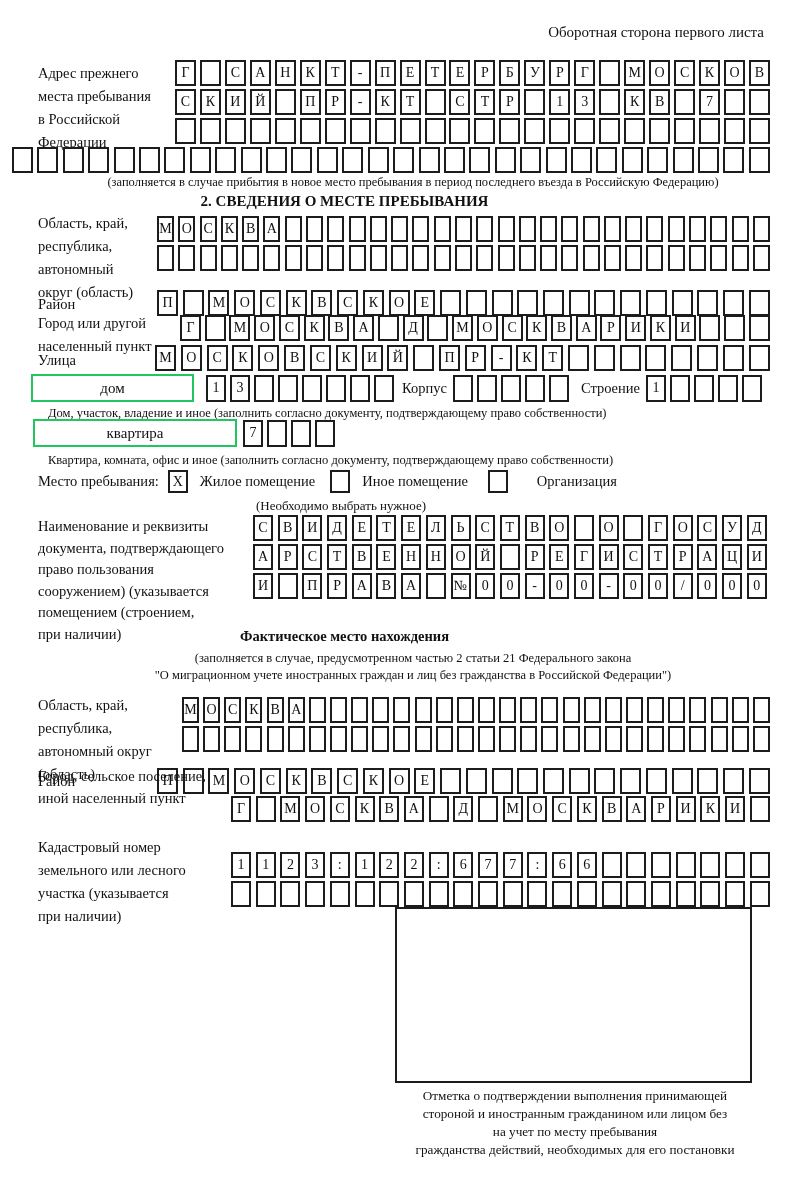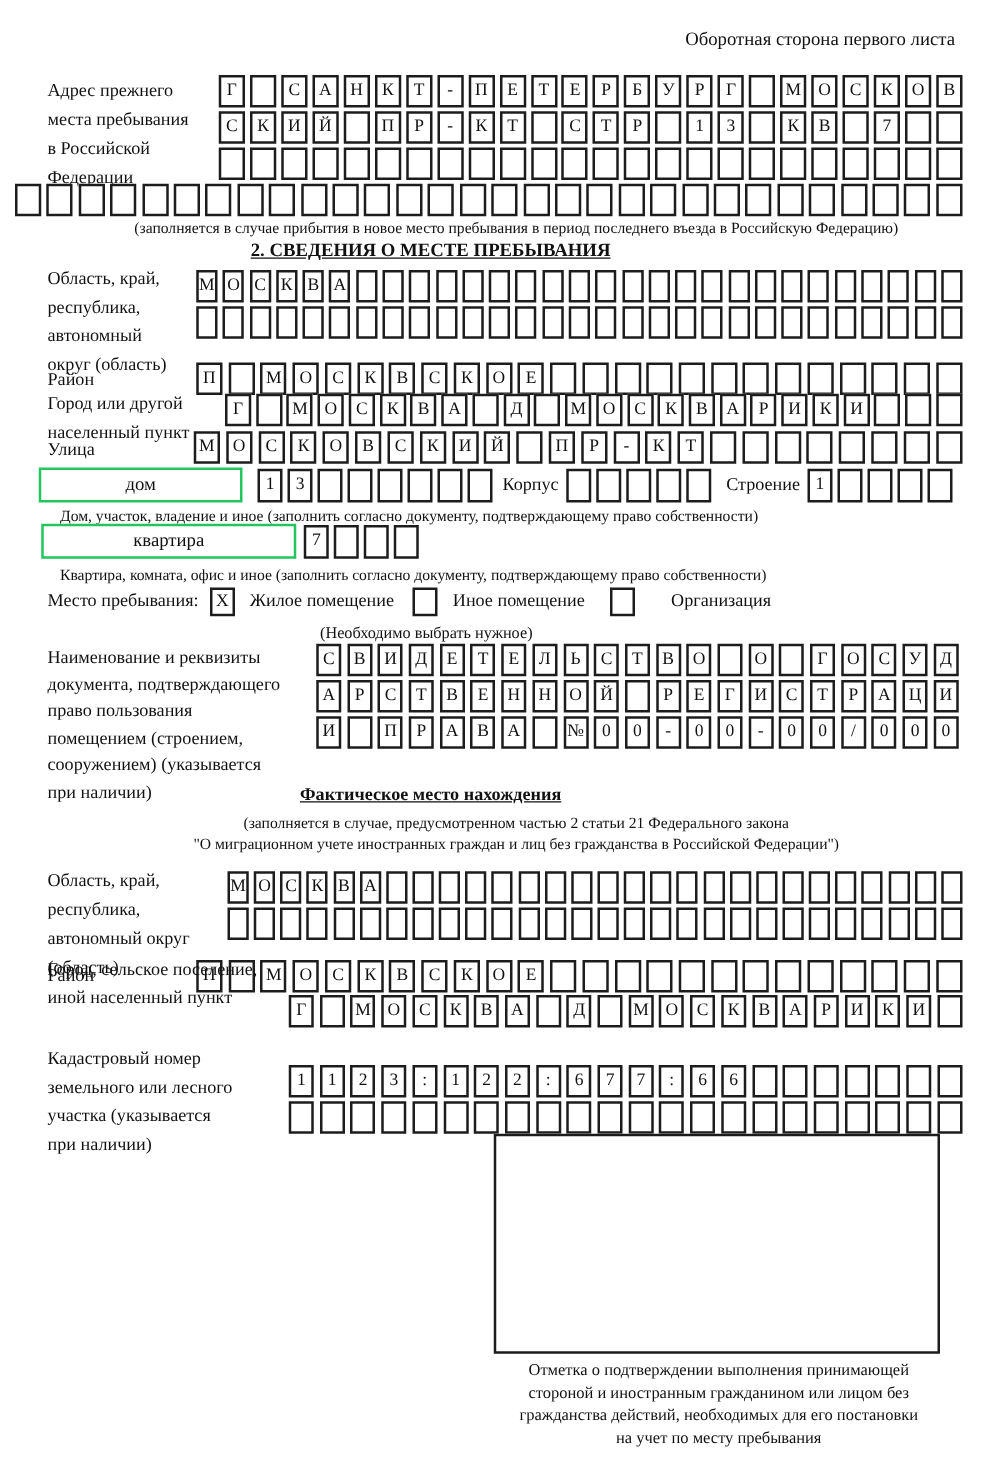--- a/index.html
+++ b/index.html
@@ -23,21 +23,21 @@
     border:2px solid #22c55e;height:28px;box-sizing:border-box;background:#fff;
     display:flex;align-items:center;justify-content:center;font-size:15px;
   }
   .mcell{
     width:20px;height:27px;border:2px solid #1c1c1c;box-sizing:border-box;background:#fff;
     display:flex;align-items:center;justify-content:center;font-size:14px;margin-right:4px;
   }
   .flabel{font-size:14.5px;white-space:nowrap;}
   .caption{position:absolute;font-size:12.5px;white-space:nowrap;padding-left:13px;}
   .caption.center{left:0;width:800px;text-align:center;}
-  .h-bold{position:absolute;left:0;width:689px;text-align:center;font-weight:bold;font-size:15px;text-decoration:underline;}
+  .h-bold{position:absolute;left:0;width:689px;text-align:center;font-weight:bold;font-size:15px;}
   .chkbox{
     width:20px;height:23px;border:2px solid #1c1c1c;box-sizing:border-box;background:#fff;
     display:flex;align-items:center;justify-content:center;font-size:14px;
   }
   .confrect{position:absolute;border:2px solid #1c1c1c;background:#fff;box-sizing:border-box;}
   .confcap{position:absolute;text-align:center;font-size:13.2px;line-height:18px;}
 </style>
 </head>
 <body>
 
@@ -371,22 +371,22 @@
     <div class="flabel" style="margin-left:12px;">Иное помещение</div>
     <div class="chkbox" style="margin-left:20px;"></div>
     <div class="flabel" style="margin-left:29px;">Организация</div>
   </div>
   <div class="caption" style="left:243px;top:498px;font-size:13px;">(Необходимо выбрать нужное)</div>
 
   <div class="lbl tight" style="left:38px;top:516px;">
       <div>Наименование и реквизиты</div>
       <div>документа, подтверждающего</div>
       <div>право пользования</div>
+      <div>сооружением) (указывается</div>
       <div>помещением (строением,</div>
-      <div>сооружением) (указывается</div>
       <div>при наличии)</div>
     </div>
   <div class="row mid" style="left:253px;top:515px;width:514px;">
       <div class="cell">С</div>
       <div class="cell">В</div>
       <div class="cell">И</div>
       <div class="cell">Д</div>
       <div class="cell">Е</div>
       <div class="cell">Т</div>
       <div class="cell">Е</div>
@@ -632,17 +632,17 @@
       <div class="cell"></div>
       <div class="cell"></div>
       <div class="cell"></div>
       <div class="cell"></div>
     </div>
 
   <div class="confrect" style="left:395px;top:907px;width:357px;height:176px;"></div>
   <div class="confcap" style="left:380px;top:1087px;width:390px;">
       <div>Отметка о подтверждении выполнения принимающей</div>
       <div>стороной и иностранным гражданином или лицом без</div>
+      <div>на учет по месту пребывания</div>
       <div>гражданства действий, необходимых для его постановки</div>
-      <div>на учет по месту пребывания</div>
     </div>
 
 </div>
 
 </body></html>

